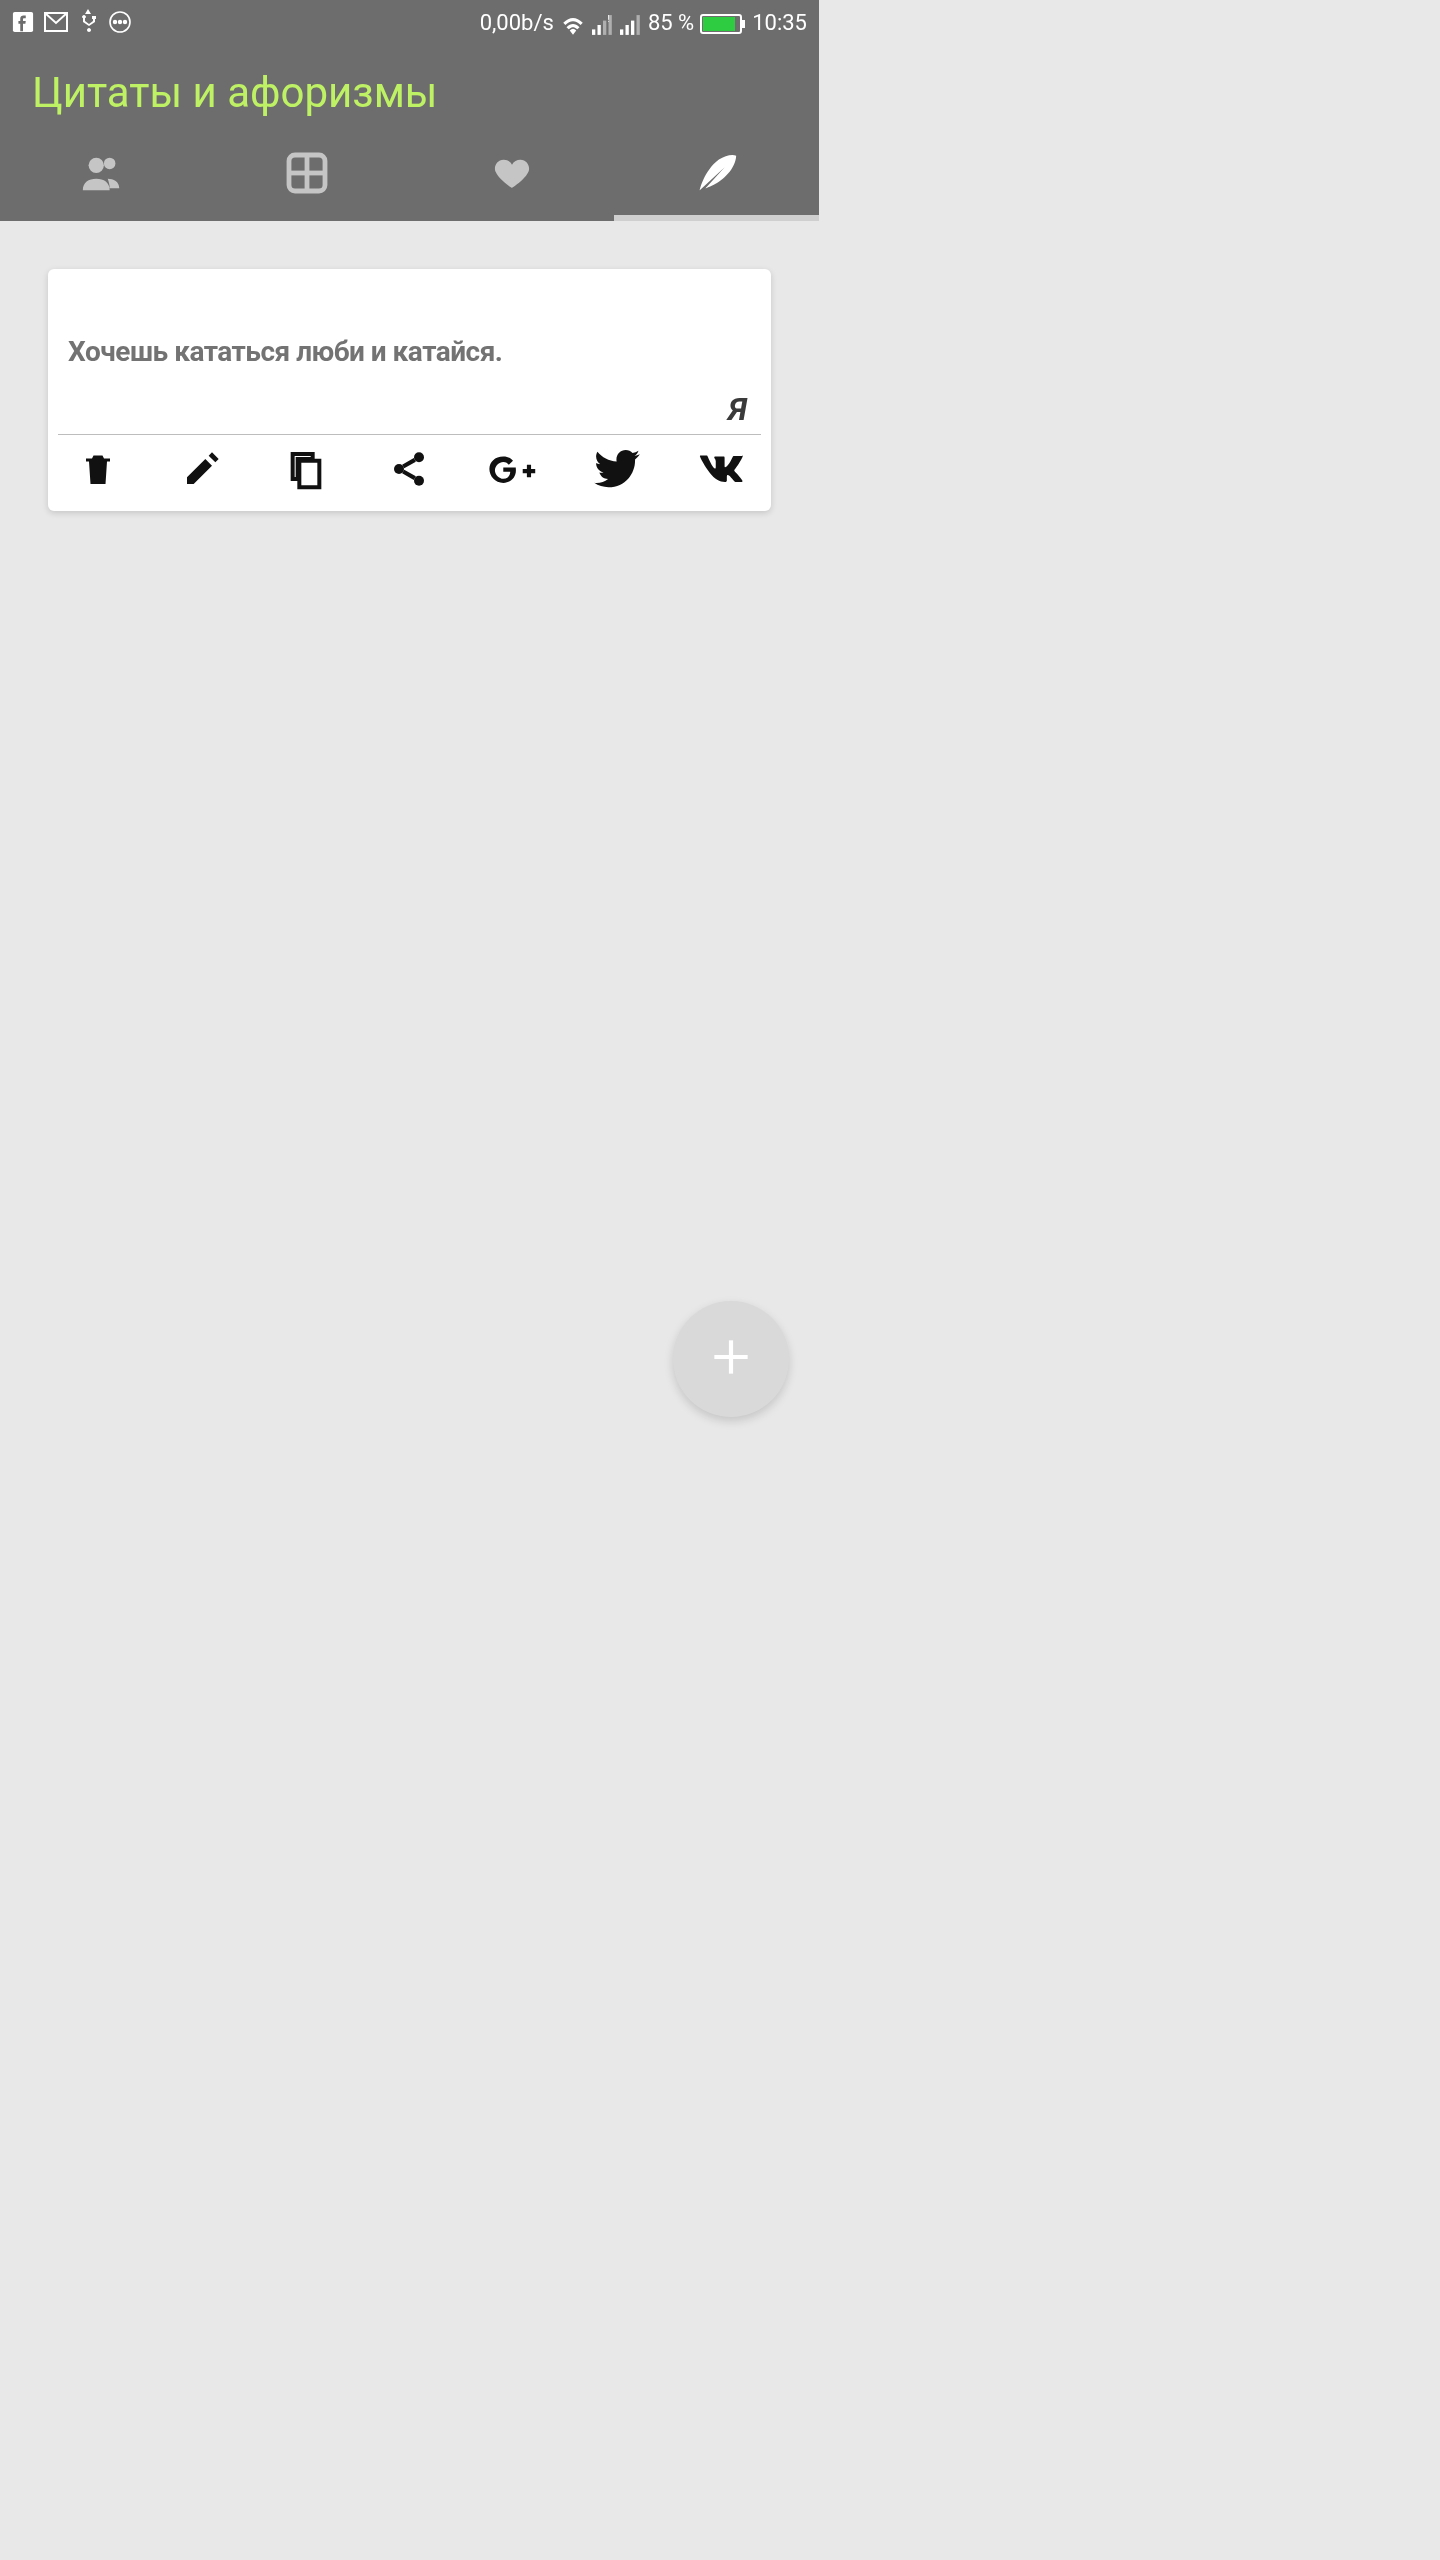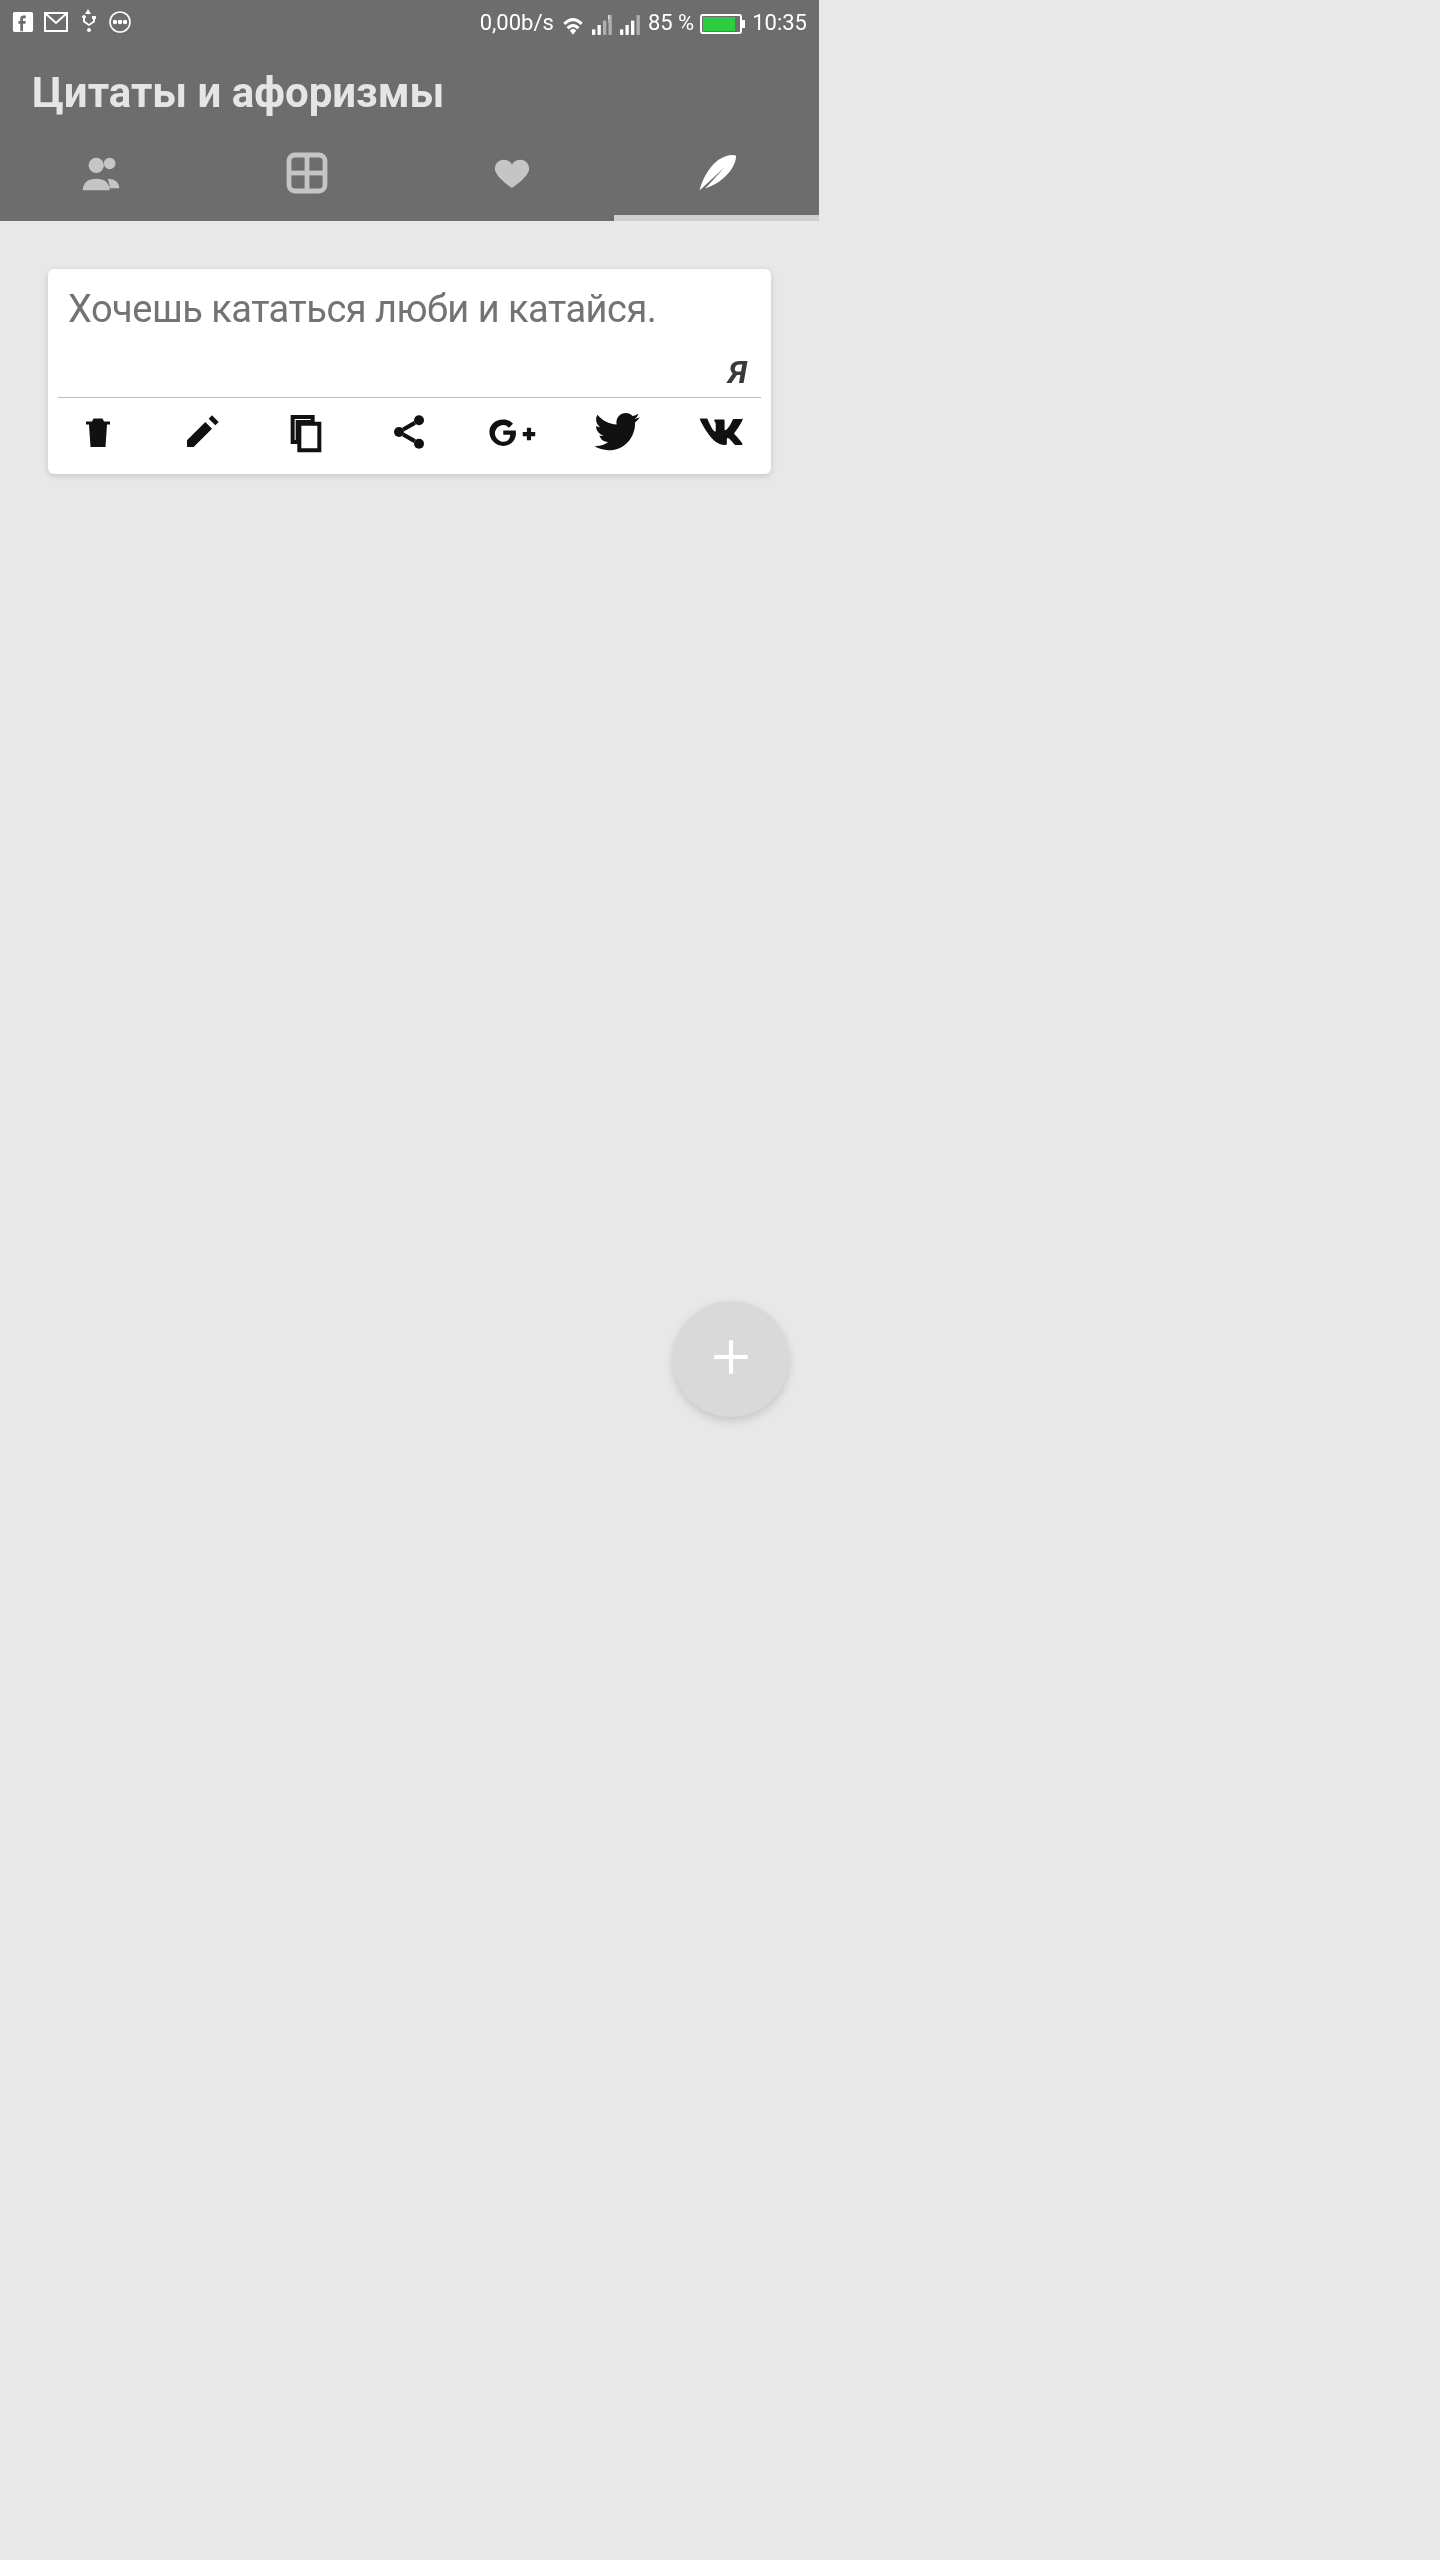--- a/index.html
+++ b/index.html
@@ -18,23 +18,23 @@
   .status-left, .status-right { display: flex; align-items: center; gap: 10px; }
   .status-right { gap: 6px; align-items: flex-end; }
   .status-icon { display: inline-flex; align-items: center; justify-content: center; }
   .battery-icon { display: inline-flex; align-items: center; }
 
   .app-bar {
     background: #6d6d6d;
     padding: 24px 32px 12px 32px;
   }
   .app-title {
-    color: #e5e5e5;
+    color: #bef264;
     font-size: 42px;
-    font-weight: 700;
+    font-weight: 400;
   }
 
   .tab-bar {
     background: #6d6d6d;
     display: flex;
     height: 92px;
   }
   .tab {
     flex: 1;
     display: flex;
@@ -56,25 +56,26 @@
 
   .content { padding: 48px; position: relative; height: calc(1456px - 44px - 94px - 92px); }
 
   .card {
     background: #fff;
     border-radius: 6px;
     box-shadow: 0 2px 6px rgba(0,0,0,0.15);
     padding: 18px 16px 14px 16px;
   }
   .quote-text {
-    font-size: 38px;
+    font-size: 28px;
     color: #737373;
-    font-weight: 400;
+    font-weight: 700;
     letter-spacing: -0.5px;
     padding: 0 4px;
+    margin-top: 48px;
   }
   .quote-author {
     text-align: right;
     font-size: 32px;
     font-style: italic;
     font-weight: 700;
     color: #3a3a3a;
     padding-right: 8px;
     margin-top: 22px;
   }

